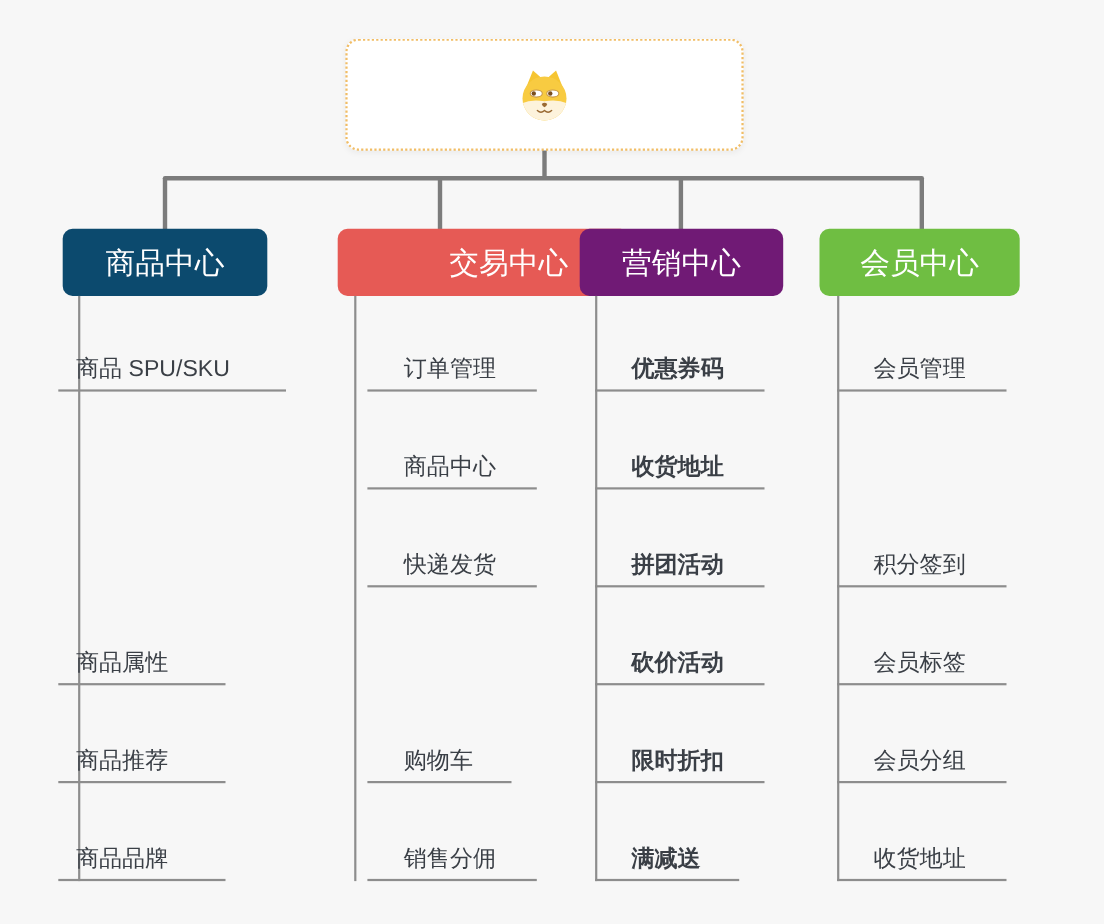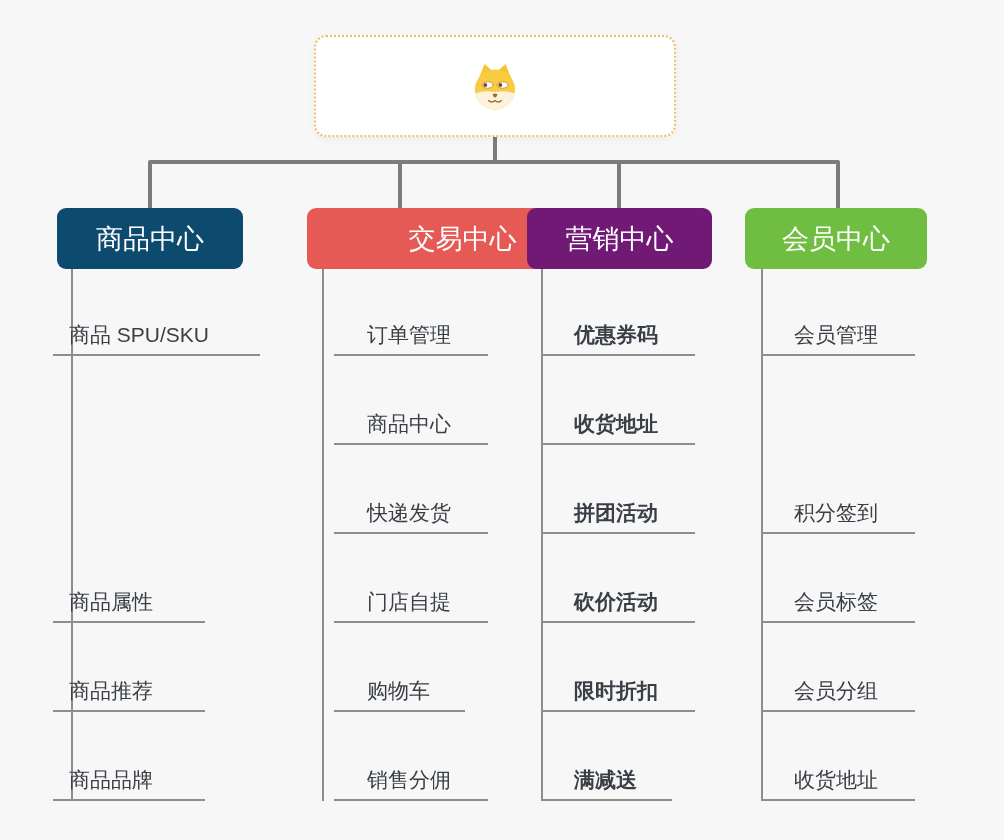--- a/index.html
+++ b/index.html
@@ -108,21 +108,20 @@
   <div class="trunk t4"></div>
 
   <div class="leaf c1 wide r0">商品 SPU/SKU</div>
   <div class="leaf c1 r3">商品属性</div>
   <div class="leaf c1 r4">商品推荐</div>
   <div class="leaf c1 r5">商品品牌</div>
 
   <div class="leaf c2 r0">订单管理</div>
   <div class="leaf c2 r1">商品中心</div>
   <div class="leaf c2 r2">快递发货</div>
-  <div class="leaf c2 r3">门店自提</div>
   <div class="leaf c2 narrow r4">购物车</div>
   <div class="leaf c2 r5">销售分佣</div>
 
   <div class="leaf c3 r0">优惠券码</div>
   <div class="leaf c3 r1">收货地址</div>
   <div class="leaf c3 r2">拼团活动</div>
   <div class="leaf c3 r3">砍价活动</div>
   <div class="leaf c3 r4">限时折扣</div>
   <div class="leaf c3 narrow r5">满减送</div>
 

